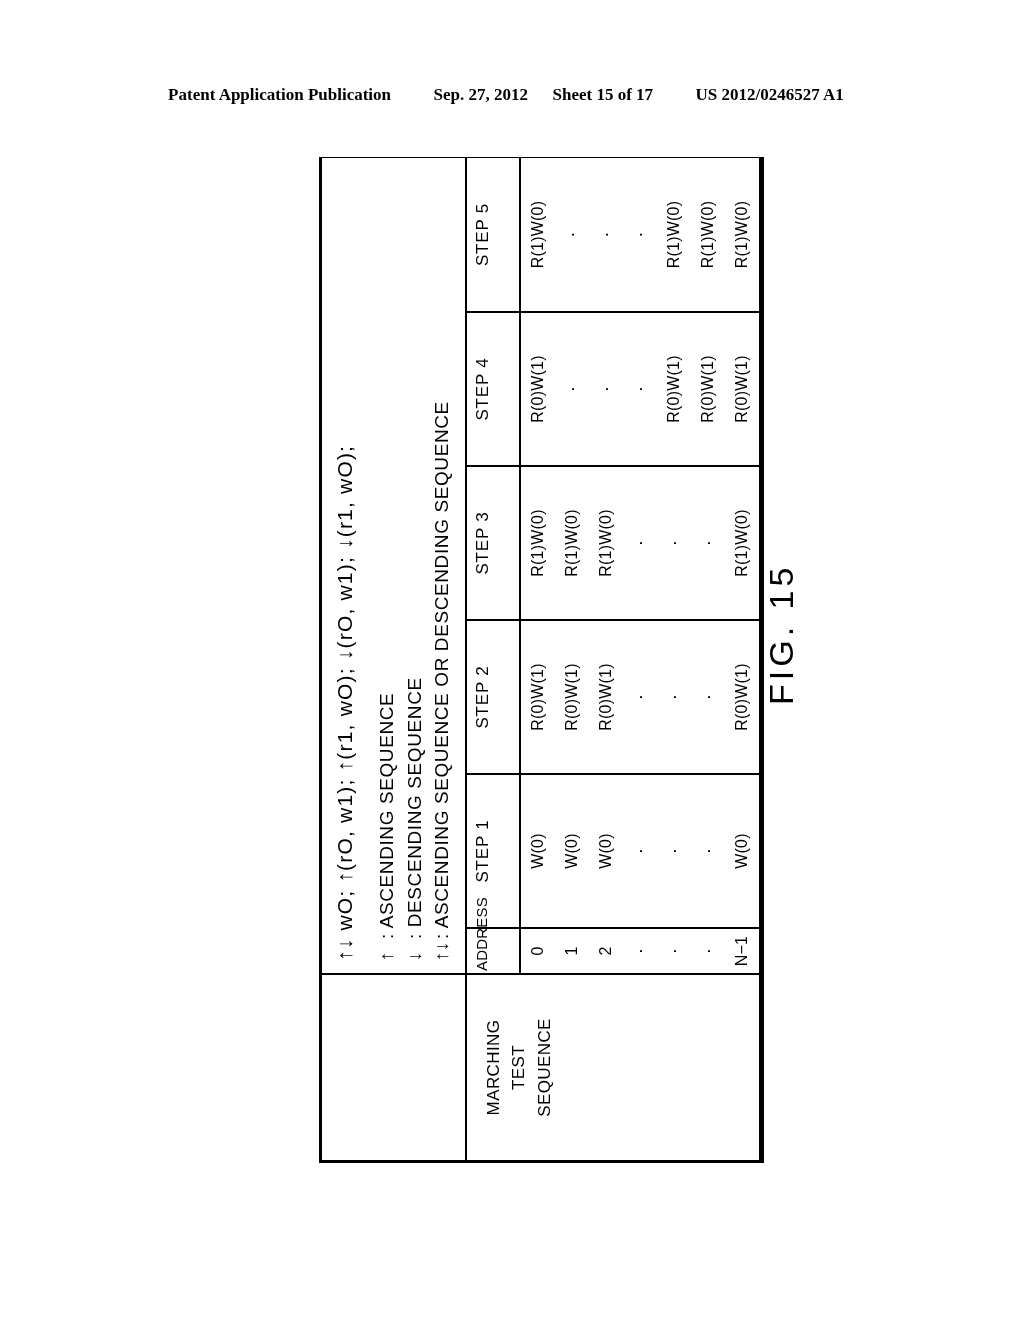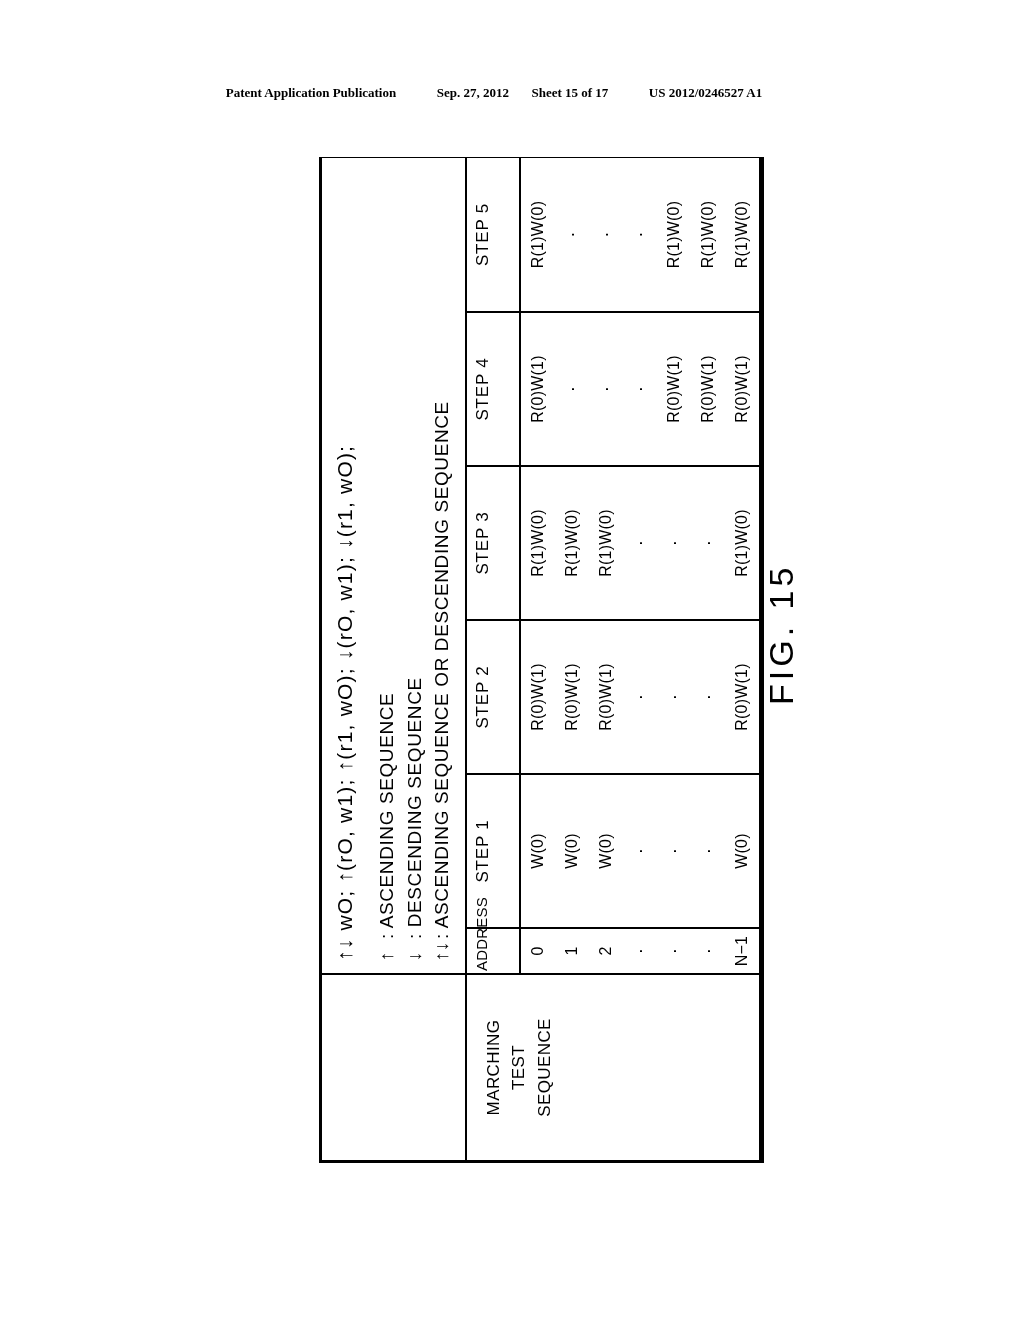--- a/index.html
+++ b/index.html
@@ -13,26 +13,26 @@
     position: relative;
     font-family: "Liberation Sans", sans-serif;
     color: #000000;
     overflow: hidden;
   }
 
   
   .patent-header {
     position: absolute;
     top: 85px;
-    left: 4px;
+    left: 16px;
     width: 980px;
     text-align: center;
     font-family: "Liberation Serif", serif;
     font-weight: bold;
-    font-size: 13px;
+    font-size: 17px;
     letter-spacing: 0px;
     white-space: nowrap;
   }
   .patent-header span { display: inline-block; vertical-align: baseline; }
   .ph-gap-1 { width: 34px; }
   .ph-gap-2 { width: 16px; }
   .ph-gap-3 { width: 34px; }
 
   
   #figure-stage {

